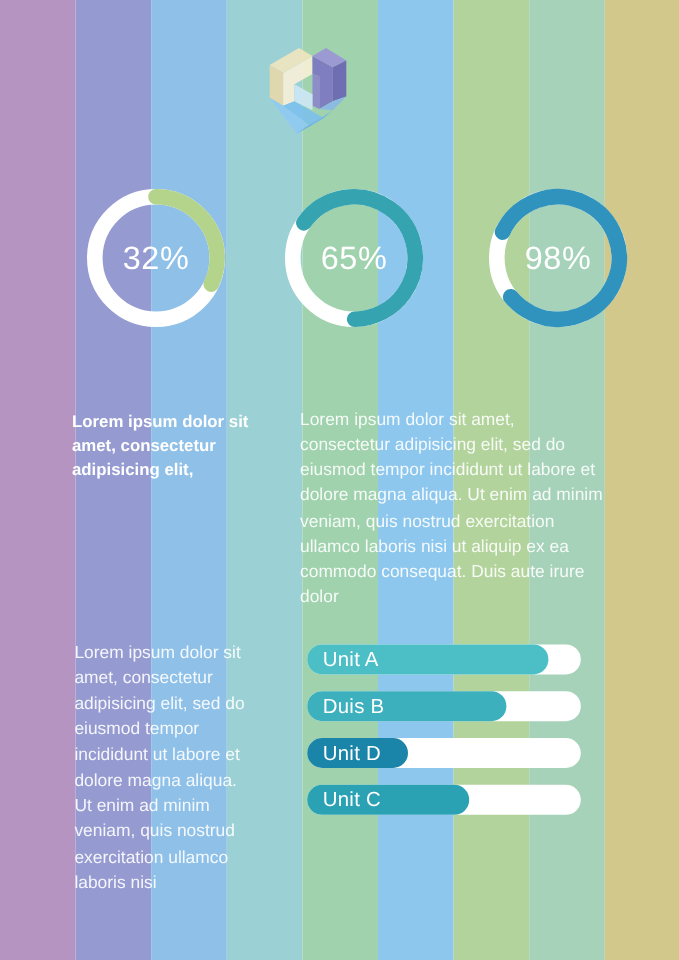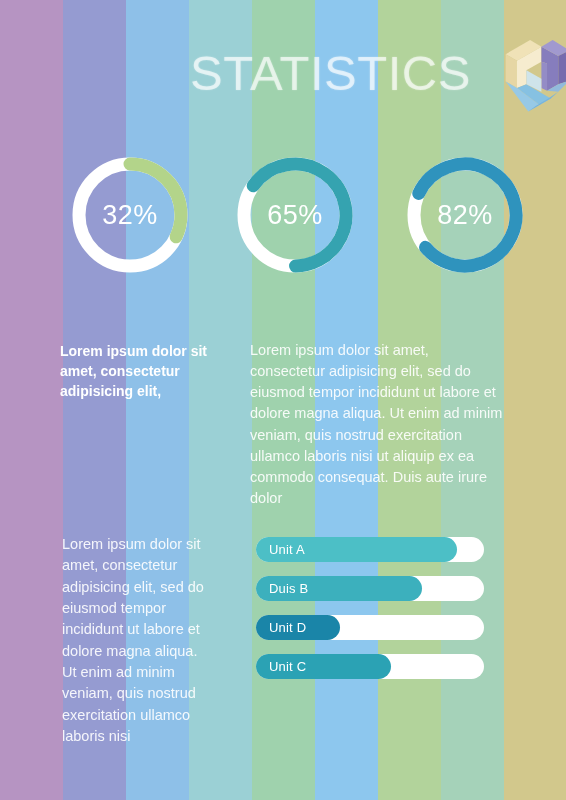--- a/index.html
+++ b/index.html
@@ -145,21 +145,21 @@
     position: absolute;
     left: 0;
     top: 0;
     bottom: 0;
     border-radius: 13px;
     display: flex;
     align-items: center;
   }
   .bar-label {
     color: #ffffff;
-    font-size: 13px;
+    font-size: 17px;
     padding-left: 13px;
     white-space: nowrap;
     letter-spacing: 0.2px;
   }
 </style>
 </head>
 <body>
 
 <div class="poster">
 
@@ -169,21 +169,20 @@
       <div class="stripe" style="width: 63px; background: rgb(142, 192, 232);"></div>
       <div class="stripe" style="width: 63px; background: rgb(155, 208, 213);"></div>
       <div class="stripe" style="width: 63px; background: rgb(159, 210, 173);"></div>
       <div class="stripe" style="width: 63px; background: rgb(141, 199, 238);"></div>
       <div class="stripe" style="width: 63px; background: rgb(178, 211, 155);"></div>
       <div class="stripe" style="width: 63px; background: rgb(165, 210, 185);"></div>
       <div class="stripe" style="width: 63px; background: rgb(210, 200, 140);"></div>
     </div>
 
   <div class="header">
-    <div class="title">STATISTICS</div>
     <div class="logo">
       <svg viewBox="0 0 100 100" width="94" height="94">
 
         <g opacity="0.95">
 
           <polygon points="22,30 48,15 60,22 34,37" fill="#f4e6bd"></polygon>
           <polygon points="22,30 34,37 34,66 22,59" fill="#e9d9a8"></polygon>
           <polygon points="34,37 60,22 60,38 44,47 44,62 34,66" fill="#fbf2d8"></polygon>
 
           <polygon points="60,22 78,32 78,62 66,69 66,40 60,38" fill="#7b72c4"></polygon>
@@ -215,21 +214,21 @@
           <circle cx="70" cy="70" r="51" fill="none" stroke="#ffffff" stroke-width="13"></circle>
           <circle cx="70" cy="70" r="51" fill="none" stroke="#35a3b0" stroke-width="13" stroke-linecap="round" stroke-dasharray="208.28759293300328 320.4424506661589" transform="rotate(-145 70 70)"></circle>
         </svg>
         <div class="pct">65%</div>
       </div>
       <div class="donut" style="left: 395px;">
         <svg viewBox="0 0 140 140" width="140" height="140">
           <circle cx="70" cy="70" r="51" fill="none" stroke="#ffffff" stroke-width="13"></circle>
           <circle cx="70" cy="70" r="51" fill="none" stroke="#2f93bd" stroke-width="13" stroke-linecap="round" stroke-dasharray="262.7628095462503 320.4424506661589" transform="rotate(-155 70 70)"></circle>
         </svg>
-        <div class="pct">82%</div>
+        <div class="pct">98%</div>
       </div>
     </div>
 
   <div class="mid">
     <div class="lead">Lorem ipsum dolor sit amet, consectetur adipisicing elit,</div>
     <div class="body-right">Lorem ipsum dolor sit amet, consectetur adipisicing elit, sed do eiusmod tempor incididunt ut labore et dolore magna aliqua. Ut enim ad minim veniam, quis nostrud exercitation ullamco laboris nisi ut aliquip ex ea commodo consequat. Duis aute irure dolor</div>
   </div>
 
   <div class="bottom-left">Lorem ipsum dolor sit amet, consectetur adipisicing elit, sed do eiusmod tempor incididunt ut labore et dolore magna aliqua. Ut enim ad minim veniam, quis nostrud exercitation ullamco laboris nisi</div>
 

